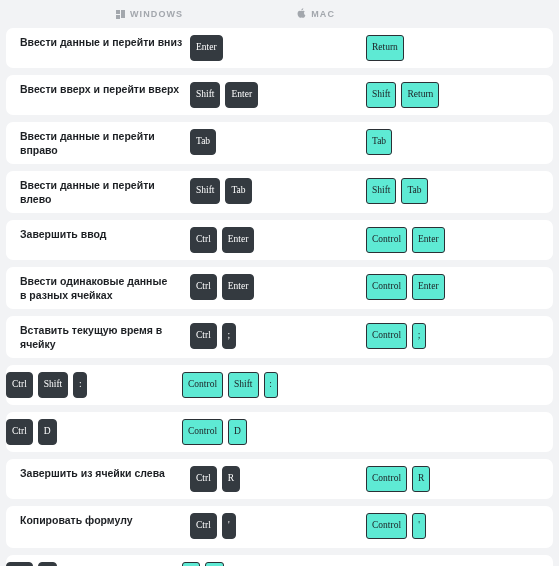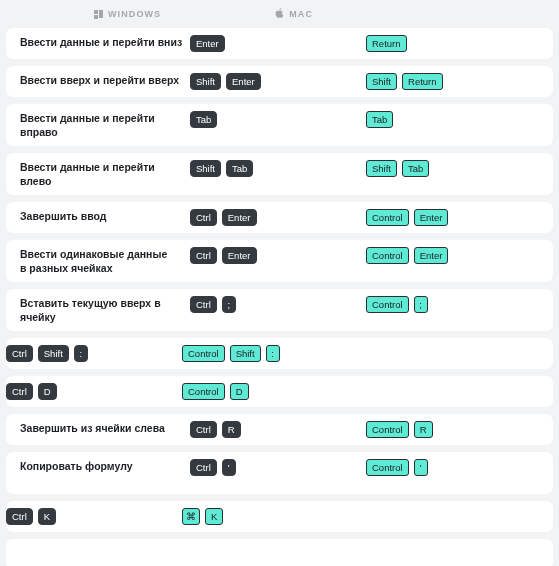--- a/index.html
+++ b/index.html
@@ -30,21 +30,21 @@
   .head-label {
     color: #a3a7ad;
     font-size: 9px;
     font-weight: 700;
     letter-spacing: 1.1px;
     display: flex;
     align-items: center;
     gap: 5px;
     white-space: nowrap;
   }
-  .head-win { margin-left: 80px; }
+  .head-win { margin-left: 102px; }
   .head-mac { margin-left: 114px; }
 
   .winmark {
     display: inline-block;
     width: 9px;
     height: 9px;
     position: relative;
   }
   .winmark i {
     position: absolute;
@@ -110,26 +110,27 @@
   }
 
   
   .key {
     display: inline-flex;
     align-items: center;
     justify-content: center;
     box-sizing: border-box;
     font-size: 9.5px;
     font-weight: 400;
-    height: 17px;
+    height: 26px;
     min-width: 17px;
     padding: 0 5px;
     border-radius: 4px;
     white-space: nowrap;
     line-height: 1;
+    font-family: Liberation Serif, serif;
   }
   .key-win {
     background: #343a40;
     color: #ffffff;
     border: 1px solid #343a40;
   }
   .key-mac {
     background: #5eead4;
     color: #1c1f23;
     border: 1.3px solid #2b3035;
@@ -221,21 +222,21 @@
         <div class="col-win">
           <span class="key key-win">Ctrl</span>
           <span class="key key-win">Enter</span>
         </div>
         <div class="col-mac">
           <span class="key key-mac">Control</span>
           <span class="key key-mac">Enter</span>
         </div>
       </div>
       <div class="row">
-        <div class="row-label"><span class="l1">Вставить текущую вверх в ячейку</span></div>
+        <div class="row-label"><span class="l1">Вставить текущую время в ячейку</span></div>
         <div class="col-win">
           <span class="key key-win">Ctrl</span>
           <span class="key key-win narrow">;</span>
         </div>
         <div class="col-mac">
           <span class="key key-mac">Control</span>
           <span class="key key-mac narrow">;</span>
         </div>
       </div>
       <div class="row">

